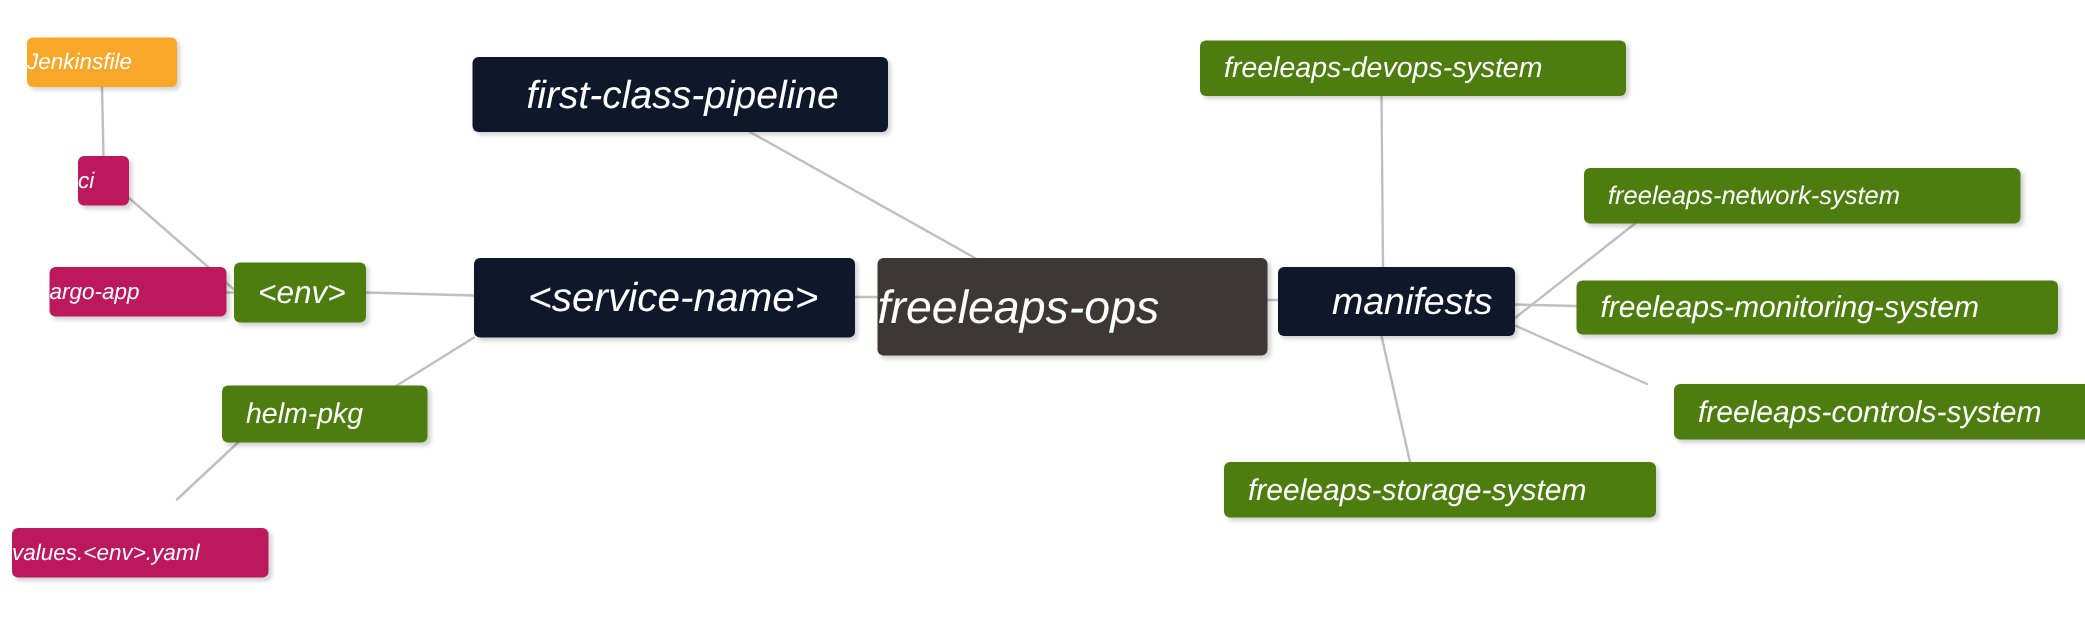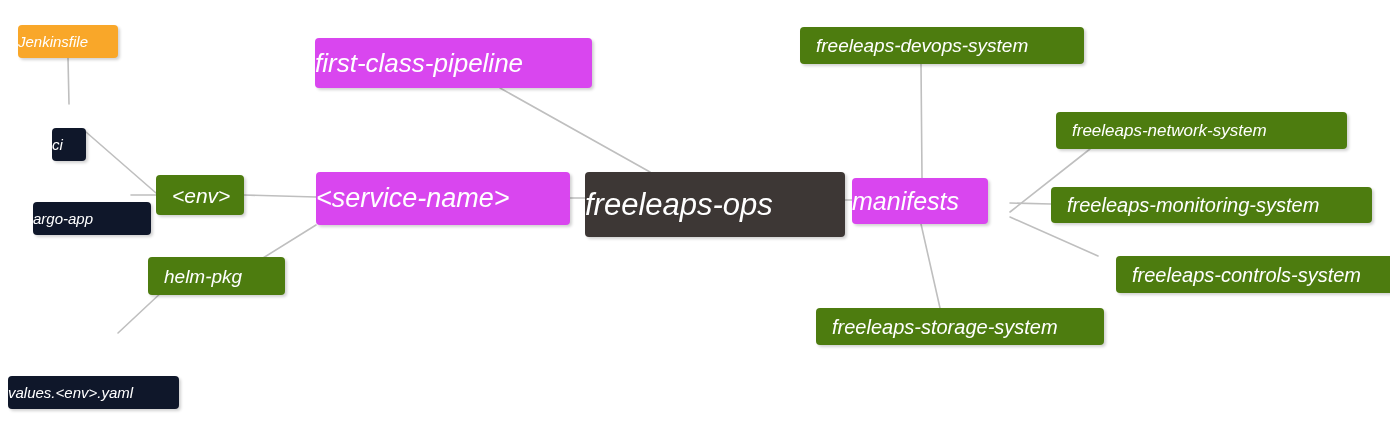--- a/index.html
+++ b/index.html
@@ -41,23 +41,23 @@
     cursor: pointer;
     user-select: none;
     font-style: italic;
   }
   .node-label {
     display: block;
     white-space: nowrap;
   }
   
   .c-root   { background: #3d3735; }
-  .c-blue   { background: #d946ef; }
+  .c-blue   { background: #0f172a; padding-left: 36px; }
   .c-green  { background: #4d7c0f; padding-left: 16px; }
-  .c-red    { background: #0f172a; margin-top: 24px; }
+  .c-red    { background: #be185d; }
   .c-orange { background: #f9a729; }
 </style>
 </head>
 <body>
 
 <div id="canvas">
   <svg id="edge-layer" viewBox="0 0 1390 421" width="1390" height="421">
       <line x1="68" y1="58" x2="69" y2="104" stroke="#bfbfbf" stroke-width="1.6" stroke-linecap="round"></line>
       <line x1="86" y1="132" x2="156" y2="193" stroke="#bfbfbf" stroke-width="1.6" stroke-linecap="round"></line>
       <line x1="131" y1="195" x2="156" y2="195" stroke="#bfbfbf" stroke-width="1.6" stroke-linecap="round"></line>
@@ -94,21 +94,21 @@
       </div>
       <div class="node c-blue" style="left: 315px; top: 38px; width: 277px; height: 50px; font-size: 26px;">
         <span class="node-label">first-class-pipeline</span>
       </div>
       <div class="node c-blue" style="left: 316px; top: 172px; width: 254px; height: 53px; font-size: 27px;">
         <span class="node-label">&lt;service-name&gt;</span>
       </div>
       <div class="node c-root" style="left: 585px; top: 172px; width: 260px; height: 65px; font-size: 31px;">
         <span class="node-label">freeleaps-ops</span>
       </div>
-      <div class="node c-blue" style="left: 852px; top: 178px; width: 136px; height: 46px; font-size: 25px;">
+      <div class="node c-blue" style="left: 852px; top: 178px; width: 158px; height: 46px; font-size: 25px;">
         <span class="node-label">manifests</span>
       </div>
       <div class="node c-green" style="left: 800px; top: 27px; width: 284px; height: 37px; font-size: 19px;">
         <span class="node-label">freeleaps-devops-system</span>
       </div>
       <div class="node c-green" style="left: 1056px; top: 112px; width: 291px; height: 37px; font-size: 17px;">
         <span class="node-label">freeleaps-network-system</span>
       </div>
       <div class="node c-green" style="left: 1051px; top: 187px; width: 321px; height: 36px; font-size: 20px;">
         <span class="node-label">freeleaps-monitoring-system</span>

